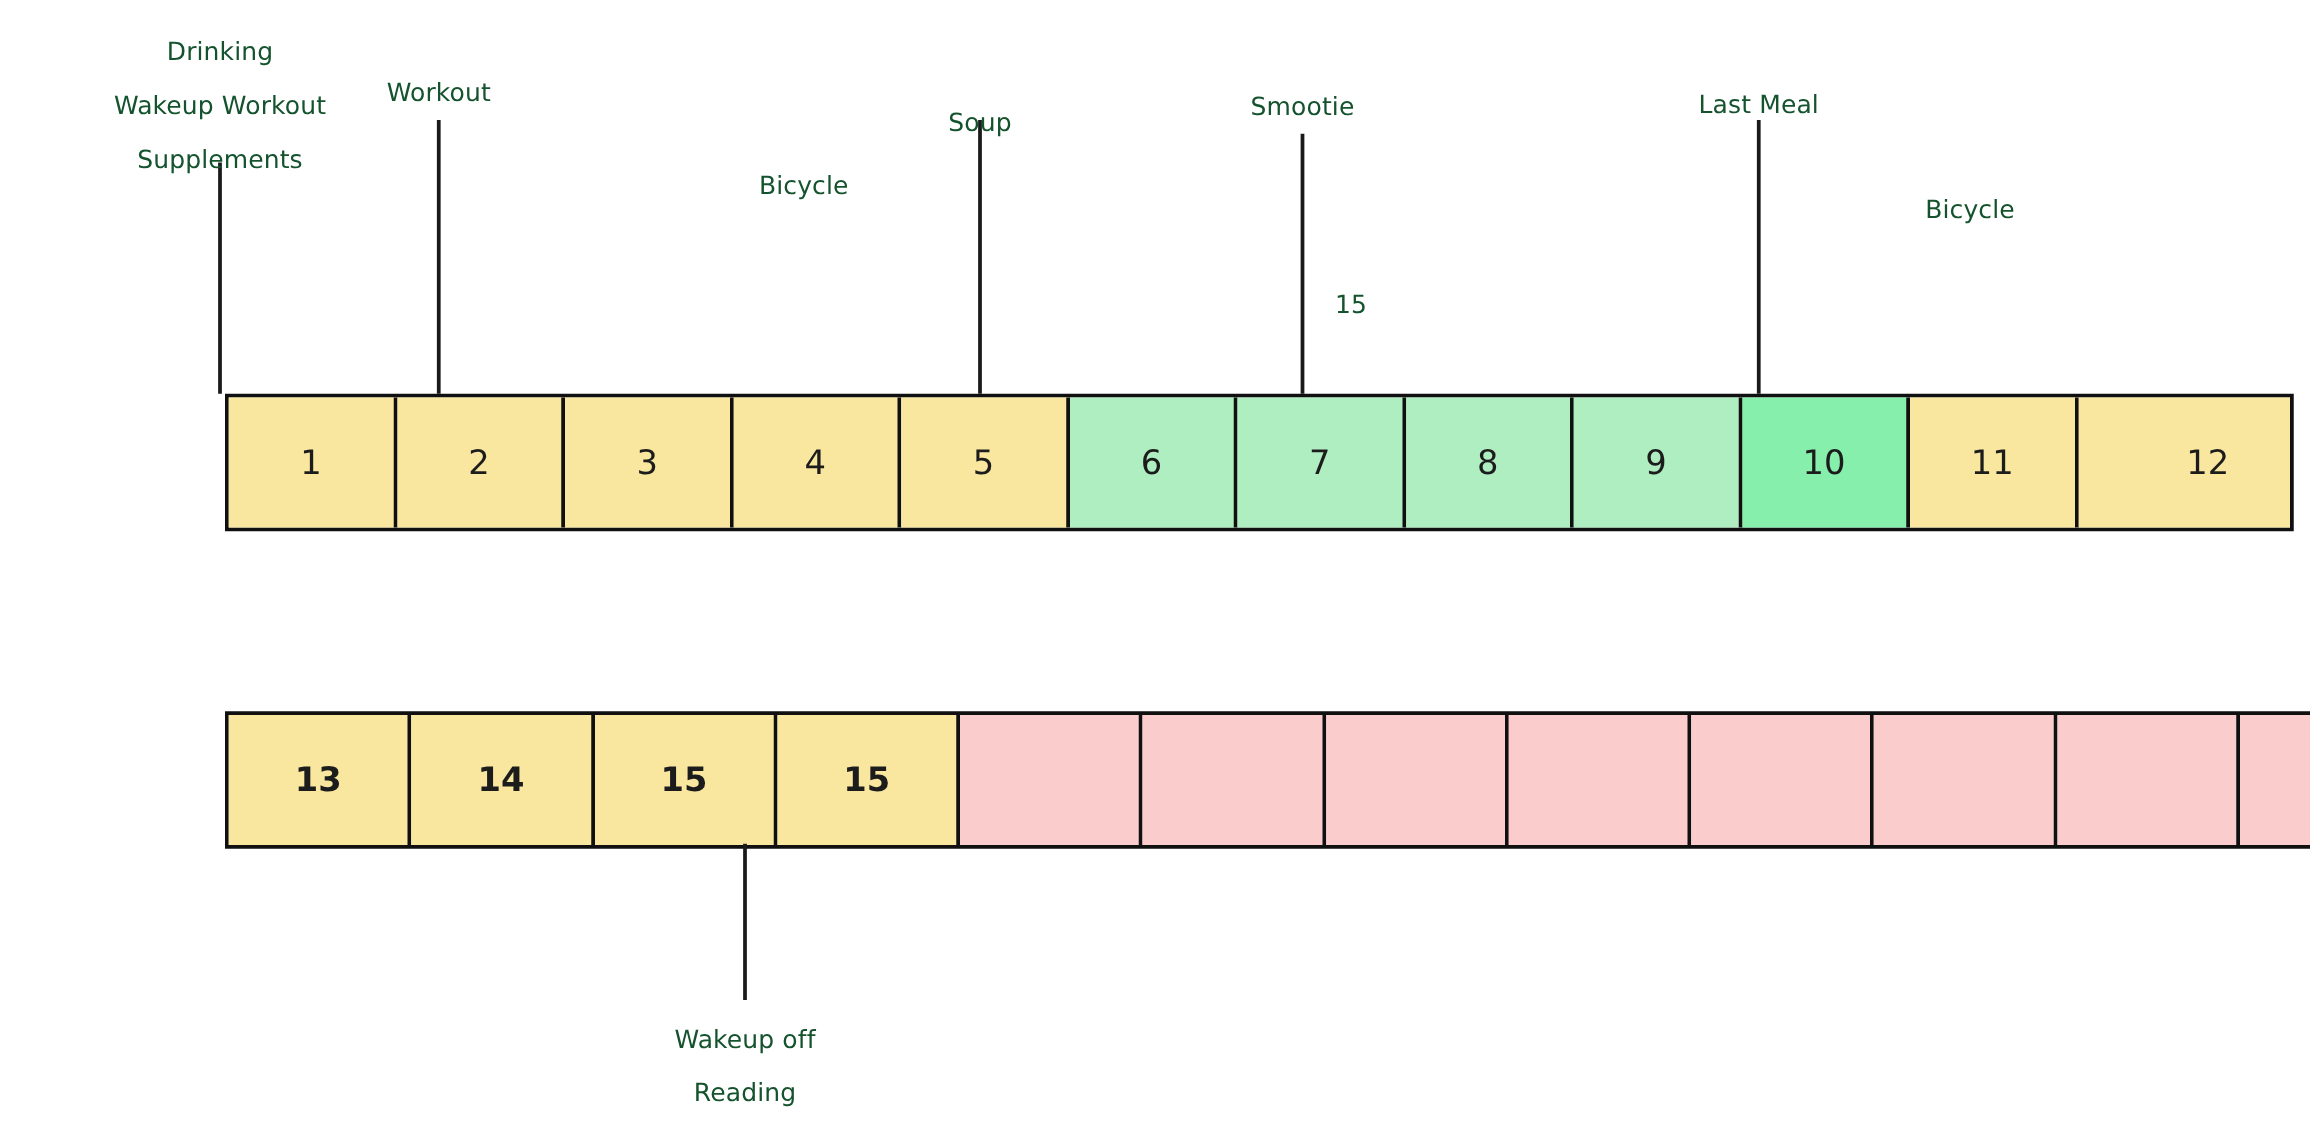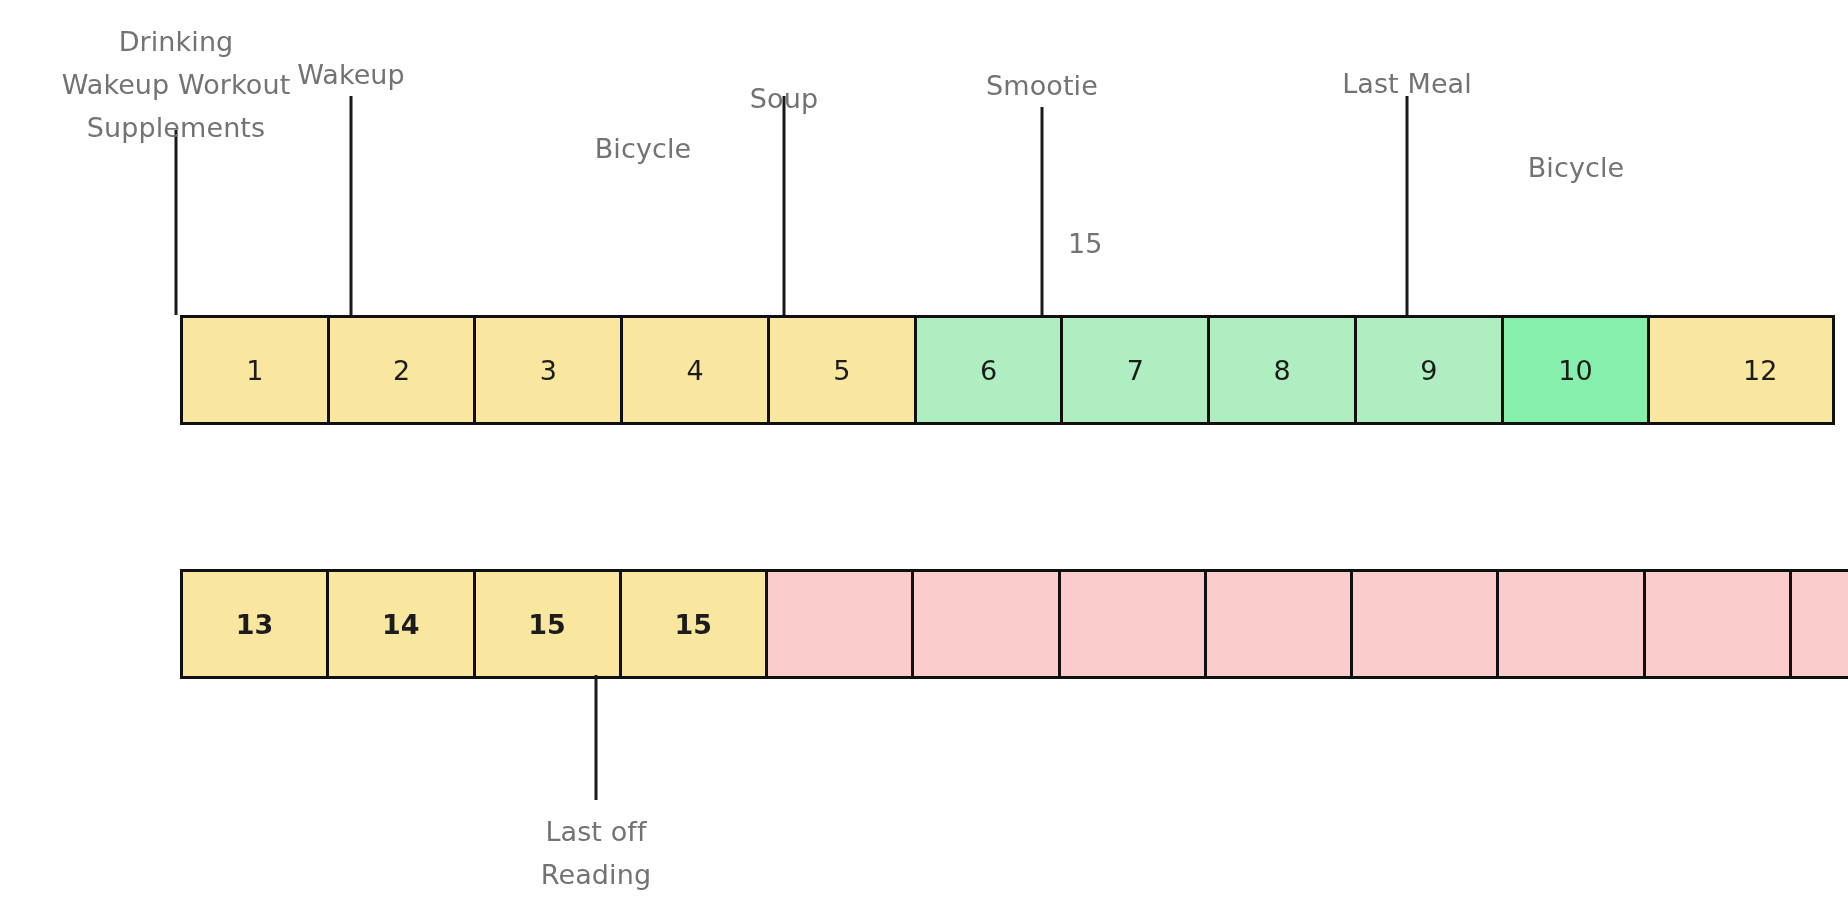--- a/index.html
+++ b/index.html
@@ -8,22 +8,22 @@
     width:1848px;height:899px;
     background:#ffffff;
     font-family:"DejaVu Sans","Liberation Sans",sans-serif;
     overflow:hidden;
     position:relative;
   }
   #stage{position:absolute;left:0;top:0;width:1848px;height:899px;}
 
   .label{
     position:absolute;
-    color:#737373;
-    font-size:27px;
+    color:#14532d;
+    font-size:20px;
     line-height:43px;
     text-align:center;
     white-space:pre-line;
     transform:translateX(-50%);
     letter-spacing:0.1px;
   }
   .label.anchor-left{transform:translateX(0);text-align:left;}
 
   .leader{
     position:absolute;
@@ -78,20 +78,23 @@
       </div>
       <div class="cell" style="flex: 1 1 0px; background: rgb(174, 238, 192);">
         <span>8</span>
       </div>
       <div class="cell" style="flex: 1 1 0px; background: rgb(174, 238, 192);">
         <span>9</span>
       </div>
       <div class="cell" style="flex: 1 1 0px; background: #86efac;">
         <span>10</span>
       </div>
+      <div class="cell" style="flex: 1 1 0px; background: rgb(249, 231, 159);">
+        <span>11</span>
+      </div>
       <div class="cell" style="flex: 1 1 0px; background: rgb(249, 231, 159); padding-left: 38px;">
         <span>12</span>
       </div>
     </div>
     <div class="row" style="left: 180px; top: 569px; width: 1758px; height: 110px; font-weight: bold;">
       <div class="cell" style="flex: 1 1 0px; background: rgb(249, 231, 159);">
         <span>13</span>
       </div>
       <div class="cell" style="flex: 1 1 0px; background: rgb(249, 231, 159);">
         <span>14</span>
@@ -125,26 +128,26 @@
       </div>
       <div class="cell" style="flex: 1 1 0px; background: rgb(250, 204, 204);">
         <span></span>
       </div>
     </div>
     <div class="leader" style="left: 176px; top: 130px; height: 185px;"></div>
     <div class="label" style="left: 176px; top: 20px;">Drinking
 Wakeup Workout
 Supplements</div>
     <div class="leader" style="left: 351px; top: 96px; height: 219px;"></div>
-    <div class="label" style="left: 351px; top: 53px;">Wakeup</div>
+    <div class="label" style="left: 351px; top: 53px;">Workout</div>
     <div class="label" style="left: 643px; top: 127px;">Bicycle</div>
     <div class="leader" style="left: 784px; top: 96px; height: 219px;"></div>
     <div class="label" style="left: 784px; top: 53px; margin-top: 24px;">Soup</div>
     <div class="leader" style="left: 1042px; top: 107px; height: 208px;"></div>
     <div class="label" style="left: 1042px; top: 64px;">Smootie</div>
     <div class="label anchor-left" style="left: 1068px; top: 222px;">15</div>
     <div class="leader" style="left: 1407px; top: 96px; height: 219px;"></div>
     <div class="label" style="left: 1407px; top: 62px;">Last Meal</div>
     <div class="label" style="left: 1576px; top: 146px;">Bicycle</div>
     <div class="leader" style="left: 596px; top: 675px; height: 125px;"></div>
-    <div class="label" style="left: 596px; top: 810px;">Last off
+    <div class="label" style="left: 596px; top: 810px;">Wakeup off
 Reading</div>
   </div>
 
 </body></html>

